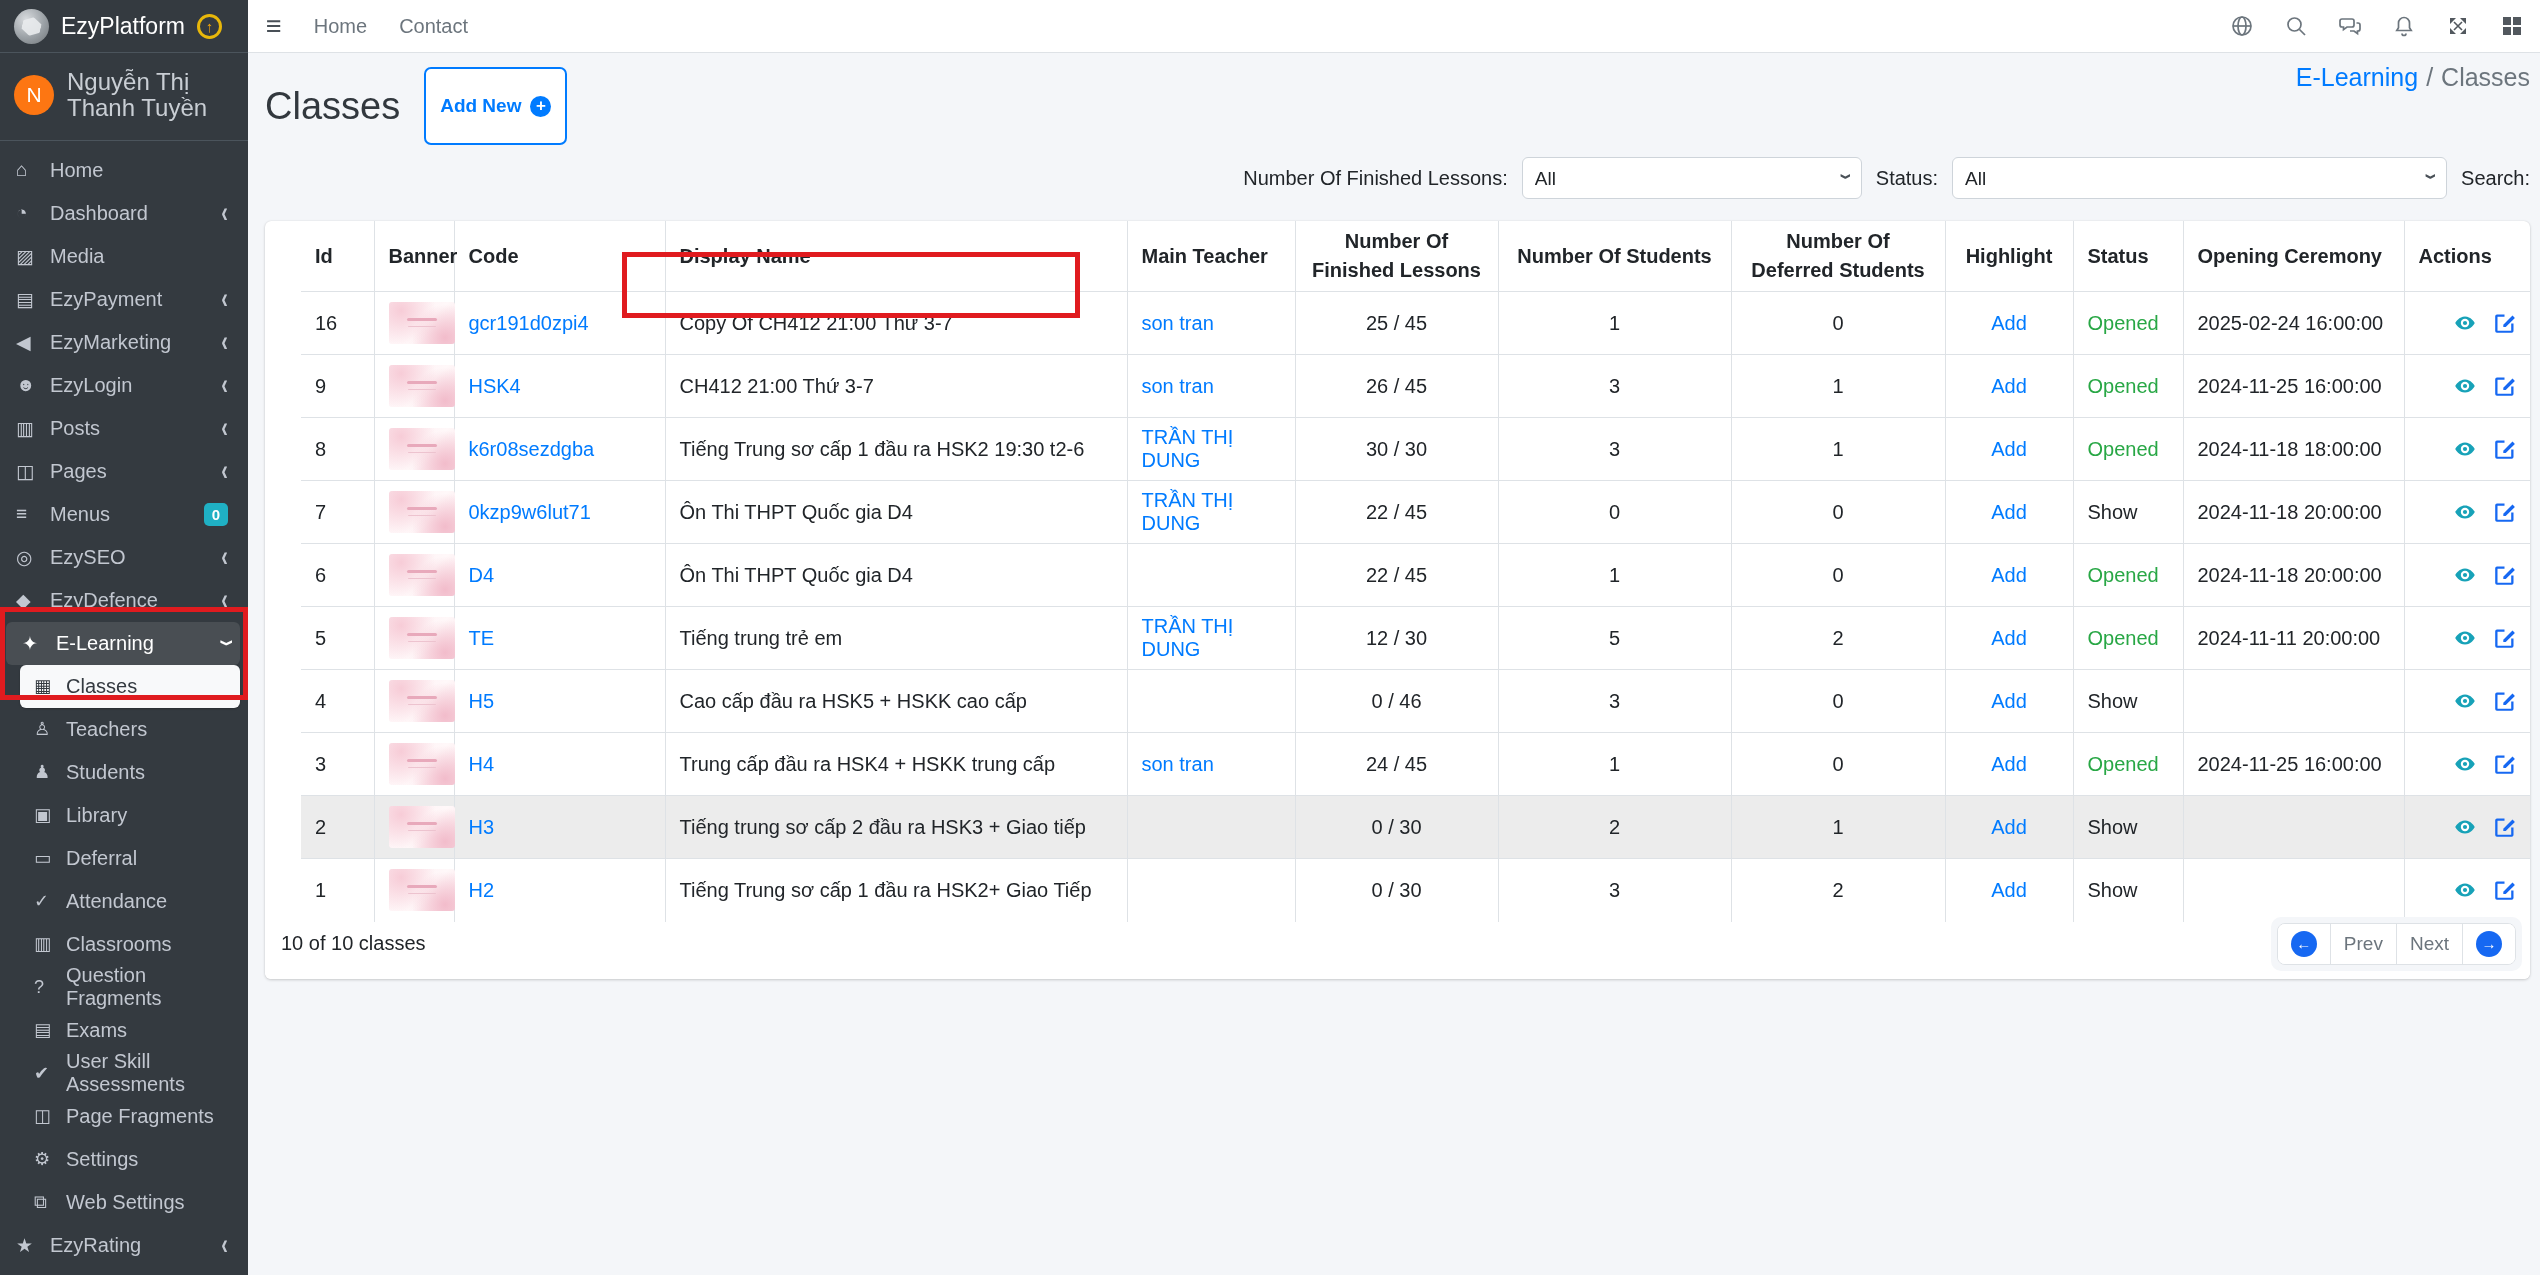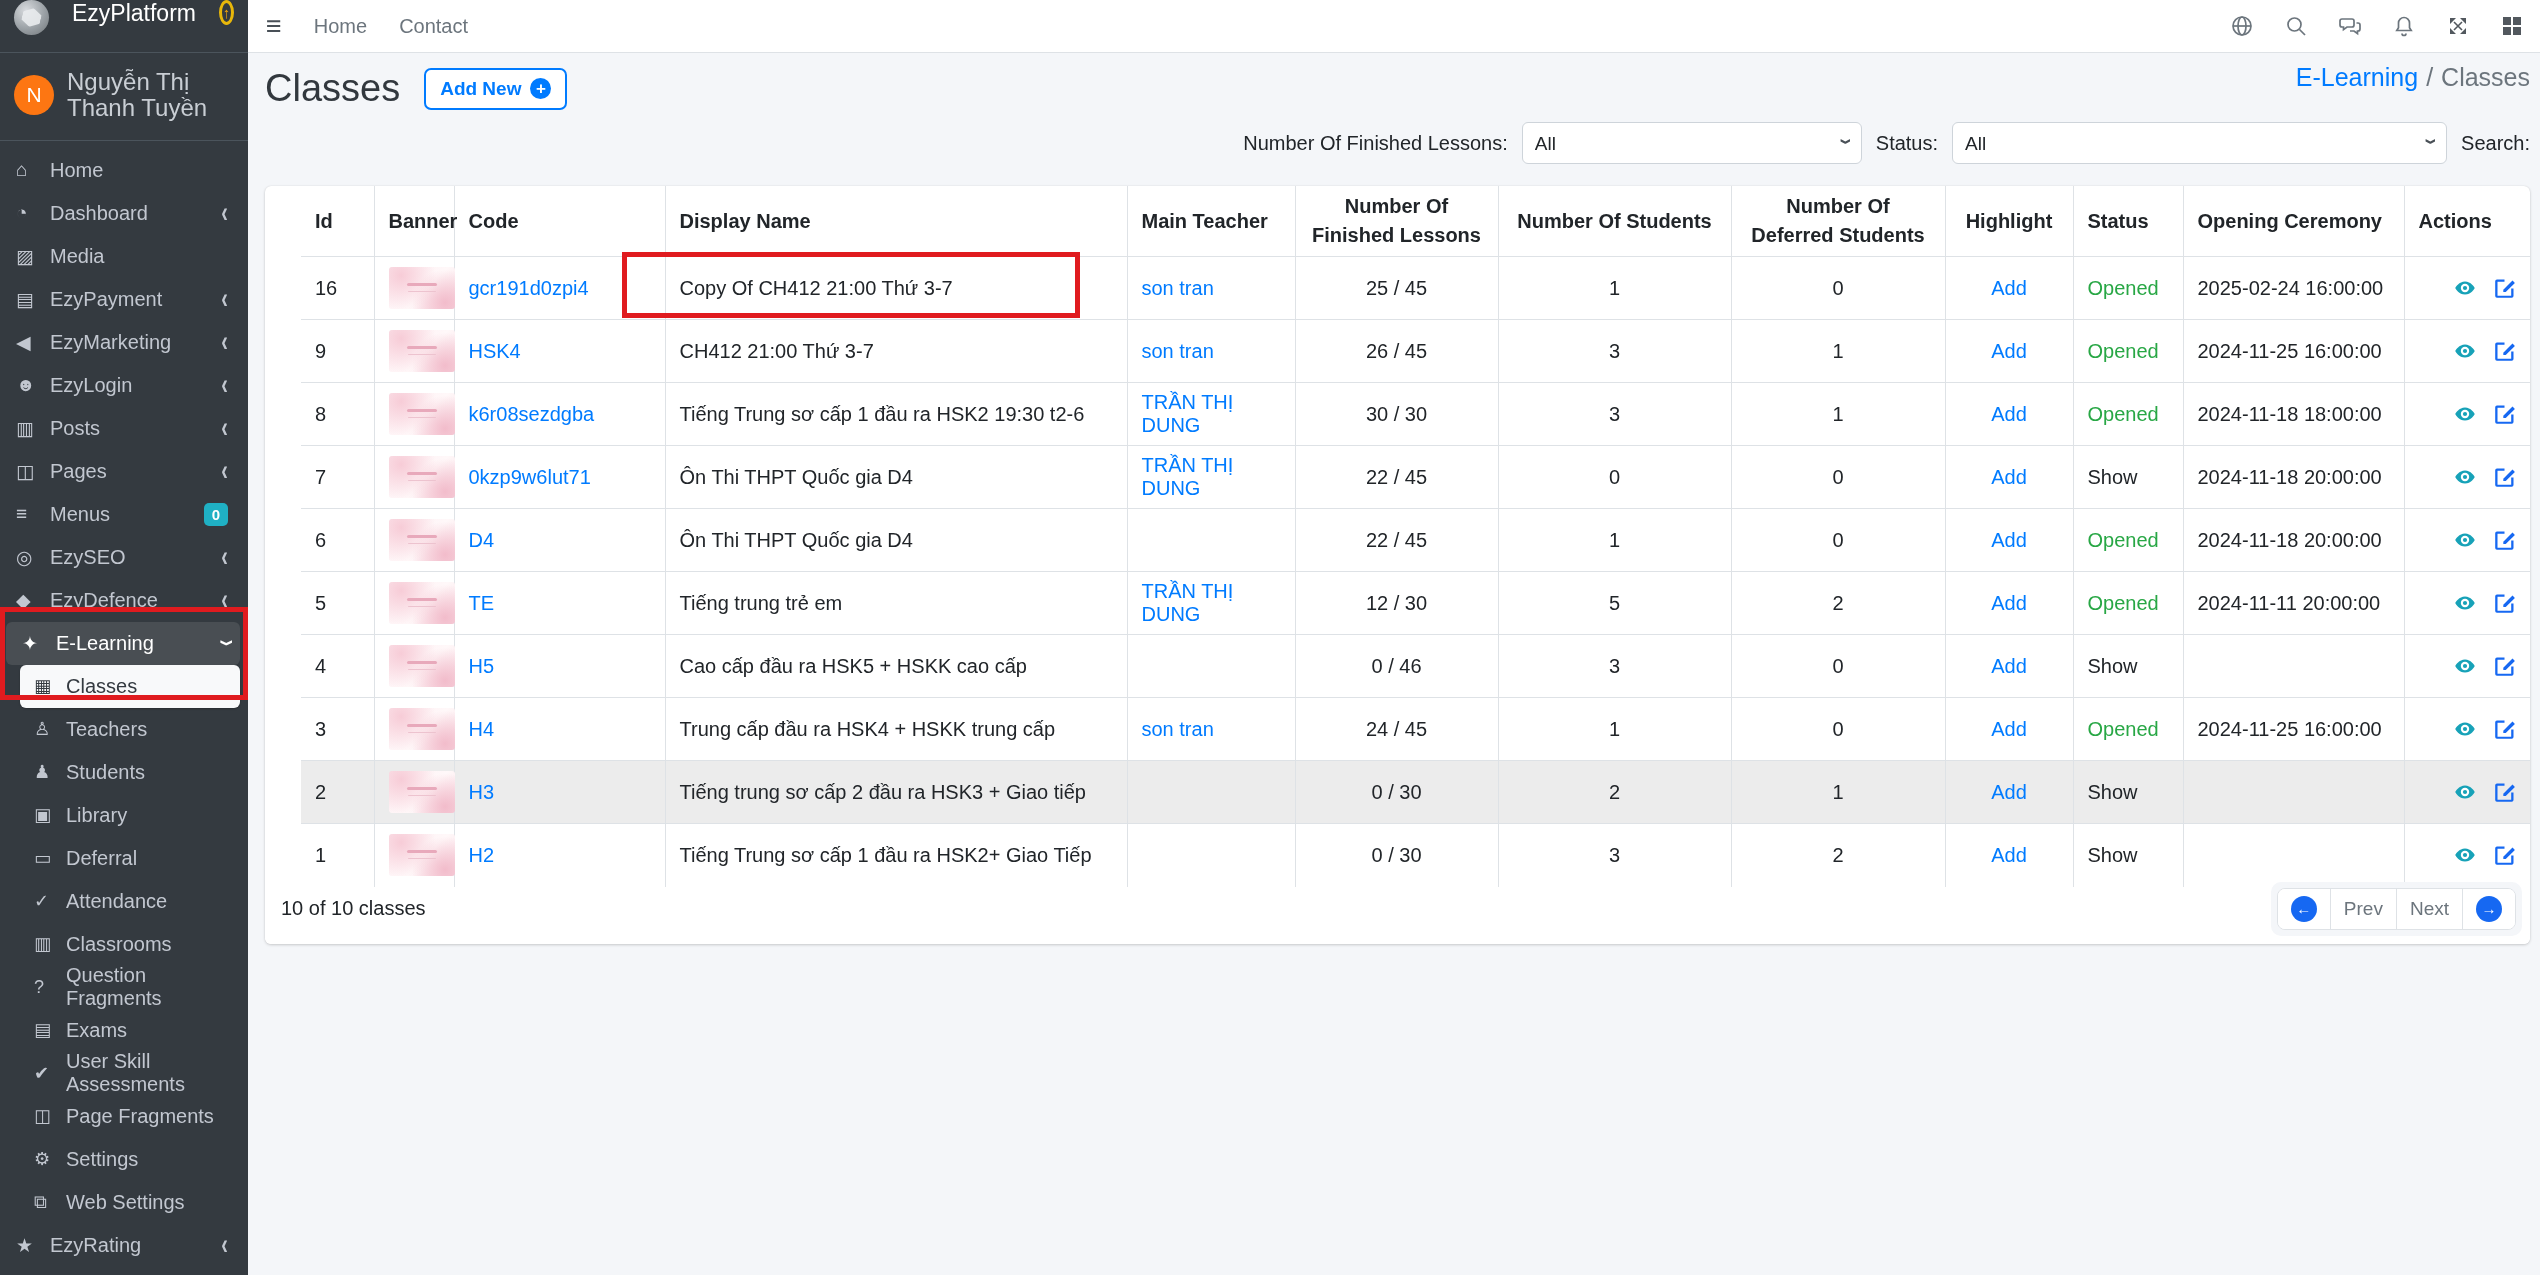--- a/index.html
+++ b/index.html
@@ -1,21 +1,21 @@
 <!DOCTYPE html>
 <html><head>
 <meta charset="utf-8">
 <style>
   * { margin:0; padding:0; box-sizing:border-box; }
   html,body { width:2540px; height:1275px; overflow:hidden;
     font-family:"Liberation Sans","DejaVu Sans",sans-serif; font-size:20px; background:#f4f6f9; color:#212529; }
 
   
   .sidebar { position:absolute; left:0; top:0; width:248px; height:1275px; background:#343a40; z-index:5; }
-  .brand { height:53px; display:flex; align-items:flex-start; gap:23px; padding:0 14px; border-bottom:1px solid #4b545c; }
+  .brand { height:53px; display:flex; align-items:center; gap:12px; padding:0 14px; border-bottom:1px solid #4b545c; }
   .logo-mark { width:35px; height:35px; border-radius:50%; flex:0 0 auto; position:relative;
     background:radial-gradient(circle at 35% 30%, #d9dcdf, #9aa0a5 55%, #6f7478); }
   .logo-mark::after { content:""; position:absolute; inset:8px;
     clip-path:polygon(50% 0,100% 28%,100% 72%,50% 100%,0 72%,0 28%);
     background:#e9ebed; opacity:.9; transform:rotate(14deg); }
   .brand-name { color:#fff; font-size:23px; }
   .upgrade-badge { width:25px; height:25px; border-radius:50%; border:3px solid #e8b70a; color:#f0a30a;
     display:flex; align-items:center; justify-content:center; font-size:15px; font-weight:bold; }
   .user-panel { display:flex; align-items:center; gap:13px; padding:16px 14px 18px; border-bottom:1px solid #4b545c; }
   .avatar { width:40px; height:40px; border-radius:50%; background:#fd7612; color:#fff; font-size:21px;
@@ -45,21 +45,21 @@
   .topnav-icons { margin-left:auto; display:flex; align-items:center; gap:30px; }
   .tn-ico { width:24px; height:24px; cursor:pointer; }
   .tn-ico svg { width:24px; height:24px; stroke:#6c757d; fill:none; stroke-width:1.7; }
   .tn-ico.filled svg { fill:#52585e; stroke:none; }
 
   
   .content { padding:14px 10px 0 17px; }
   .page-head { display:flex; align-items:center; }
   .page-title { font-size:38px; font-weight:400; color:#32383e; }
   .add-btn { margin-left:24px; display:flex; align-items:center; gap:9px; background:#fff; border:2px solid #007bff;
-    color:#007bff; font-size:19px; font-weight:bold; border-radius:7px; padding:8px 14px; cursor:pointer;
+    color:#007bff; font-size:19px; font-weight:bold; border-radius:7px; padding:26px 14px; cursor:pointer;
     font-family:inherit; }
   .plus-circle { width:21px; height:21px; border-radius:50%; background:#007bff; color:#fff; display:flex;
     align-items:center; justify-content:center; font-size:17px; font-weight:bold; }
   .breadcrumb { margin-left:auto; align-self:flex-start; margin-top:-4px; font-size:25px; }
   .breadcrumb a { color:#007bff; text-decoration:none; cursor:pointer; }
   .breadcrumb .sep { color:#6c757d; margin:0 8px; }
   .breadcrumb .cur { color:#6c757d; }
 
   
   .filters { margin-top:12px; display:flex; align-items:center; justify-content:flex-end; gap:14px; }

